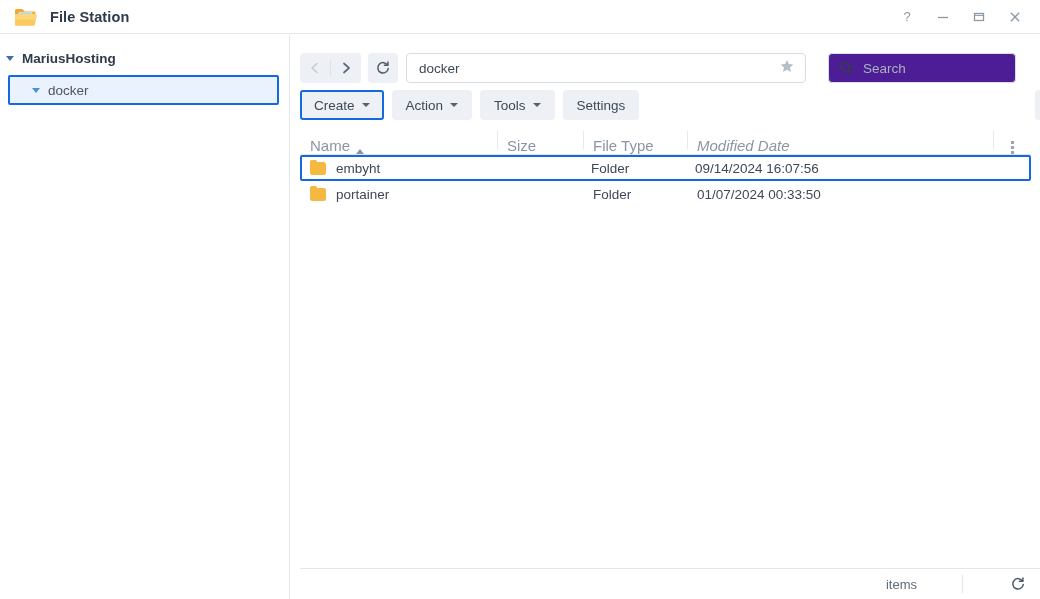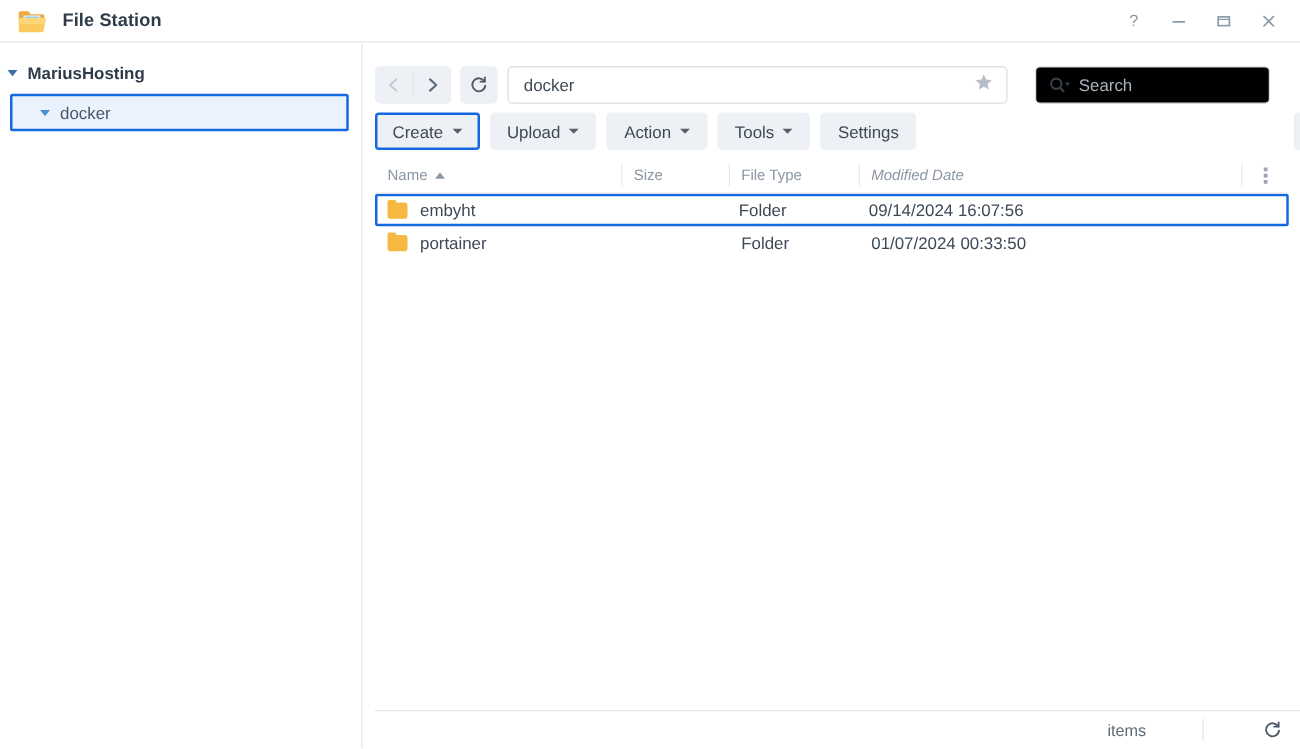--- a/index.html
+++ b/index.html
@@ -187,21 +187,21 @@
     font-size: 15px;
     cursor: default;
   }
 
   .searchbox {
     margin-left: 22px;
     width: 188px;
     height: 30px;
     border: 1px solid #d7dde4;
     border-radius: 4px;
-    background: #000000;
+    background: #4c1d95;
     display: flex;
     align-items: center;
     box-sizing: border-box;
   }
   .search-placeholder {
     font-size: 13.5px;
     color: #aab3bd;
     margin-left: 6px;
   }
 
@@ -286,26 +286,26 @@
     box-sizing: border-box;
   }
   .thead {
     display: flex;
     height: 28px;
     align-items: center;
     border-bottom: 1px solid #e3e7ea;
     position: relative;
   }
   .th {
-    font-size: 12px;
+    font-size: 15px;
     color: #8b96a2;
     box-sizing: border-box;
     height: 28px;
     display: flex;
-    align-items: center;
+    align-items: flex-end;
     padding-left: 10px;
     position: relative;
     cursor: default;
   }
   .th + .th::before {
     content: "";
     position: absolute;
     left: 0; top: 5px;
     width: 1px; height: 18px;
     background: #e6eaee;
@@ -496,24 +496,20 @@
             <polygon points="13,5 17,5 15,8" fill="#353f4a"></polygon>
           </svg>
         </span>
         <span class="search-placeholder">Search</span>
       </div>
     </div>
 
     <div class="toolbar-actions">
       <div class="tbtn highlight">
         <span>Create</span>
-        <span class="dd"></span>
-      </div>
-      <div class="tbtn">
-        <span>Upload</span>
         <span class="dd"></span>
       </div>
       <div class="tbtn">
         <span>Action</span>
         <span class="dd"></span>
       </div>
       <div class="tbtn">
         <span>Tools</span>
         <span class="dd"></span>
       </div>

